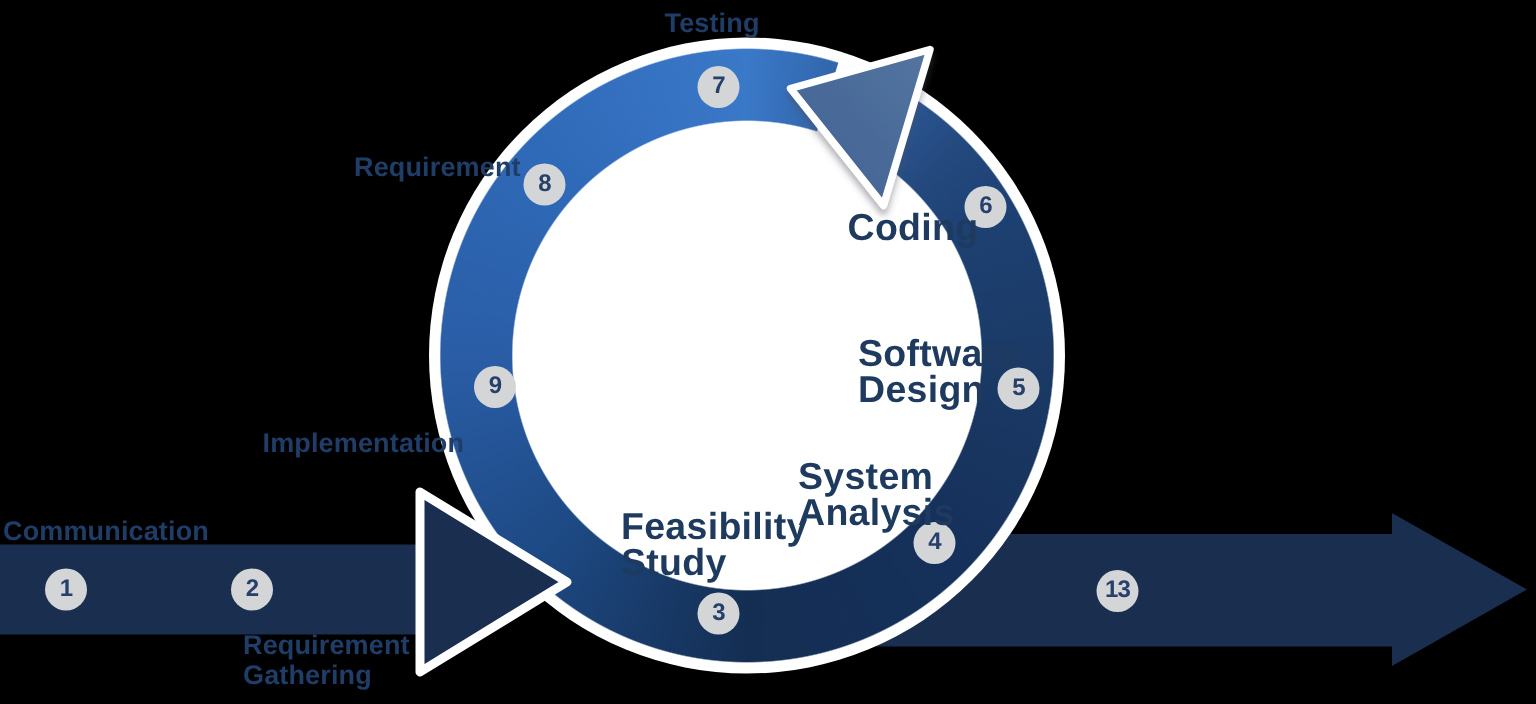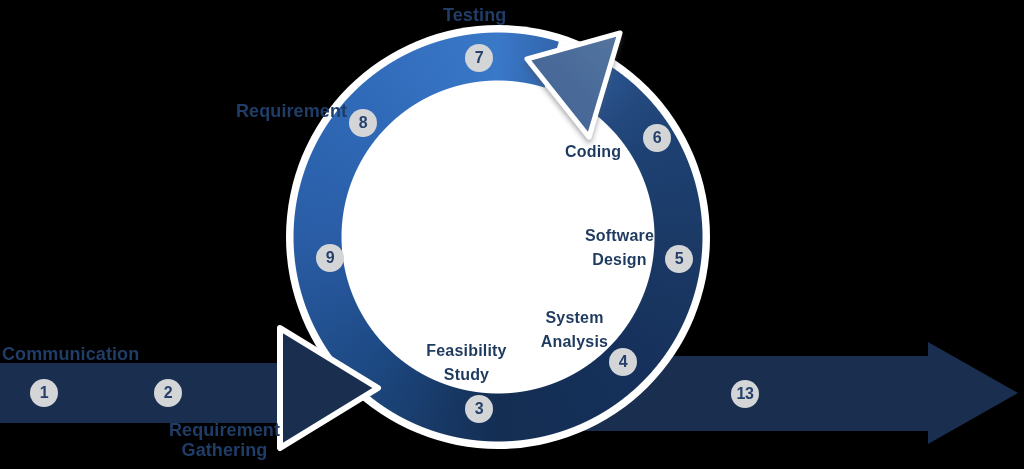--- a/index.html
+++ b/index.html
@@ -28,24 +28,24 @@
   }
   .layer-over{z-index:3;}
   .badge{
     position:absolute;z-index:4;width:28px;height:28px;border-radius:50%;
     background:#d3d5d7;color:#27406b;font-weight:bold;font-size:16px;
     display:flex;align-items:center;justify-content:center;
     letter-spacing:-0.5px;
   }
   .lbl{
     position:absolute;z-index:4;color:#203d68;font-weight:bold;
-    font-size:18px;line-height:20px;letter-spacing:.1px;text-align:center;
+    font-size:18px;line-height:20px;letter-spacing:.1px;
   }
   .lbl.inner{
-    font-weight:600;font-size:16px;line-height:24px;color:#1e3a5f;
+    font-weight:600;font-size:25px;line-height:24px;color:#1e3a5f;
     letter-spacing:.2px;
   }
 </style>
 </head>
 <body>
 
 <div id="stage">
 
   <svg class="layer-band" width="1024" height="469" viewBox="0 0 1024 469">
     <polygon points="420,356 928,356 928,342 1018,393 928,444 928,431 420,431" fill="#1a2e50"></polygon>
@@ -81,19 +81,20 @@
   <div class="badge" style="left:643px;top:124px">6</div>
   <div class="badge" style="left:465px;top:44px">7</div>
   <div class="badge" style="left:349px;top:109px">8</div>
   <div class="badge" style="left:316px;top:244px">9</div>
   <div class="badge" style="left:731px;top:380px">13</div>
 
   <div class="lbl" style="left:162px;top:420px;width:125px">Requirement Gathering</div>
   <div class="lbl" style="left:2px;top:344px">Communication</div>
   <div class="lbl" style="left:443px;top:5px">Testing</div>
   <div class="lbl" style="left:236px;top:101px">Requirement</div>
+  <div class="lbl" style="left:175px;top:285px">Implementation</div>
 
   <div class="lbl inner" style="left:414px;top:339px;width:105px">Feasibility Study</div>
   <div class="lbl inner" style="left:532px;top:306px;width:85px">System Analysis</div>
   <div class="lbl inner" style="left:572px;top:224px;width:95px">Software Design</div>
   <div class="lbl inner" style="left:565px;top:140px">Coding</div>
 
 </div>
 
 </body></html>

